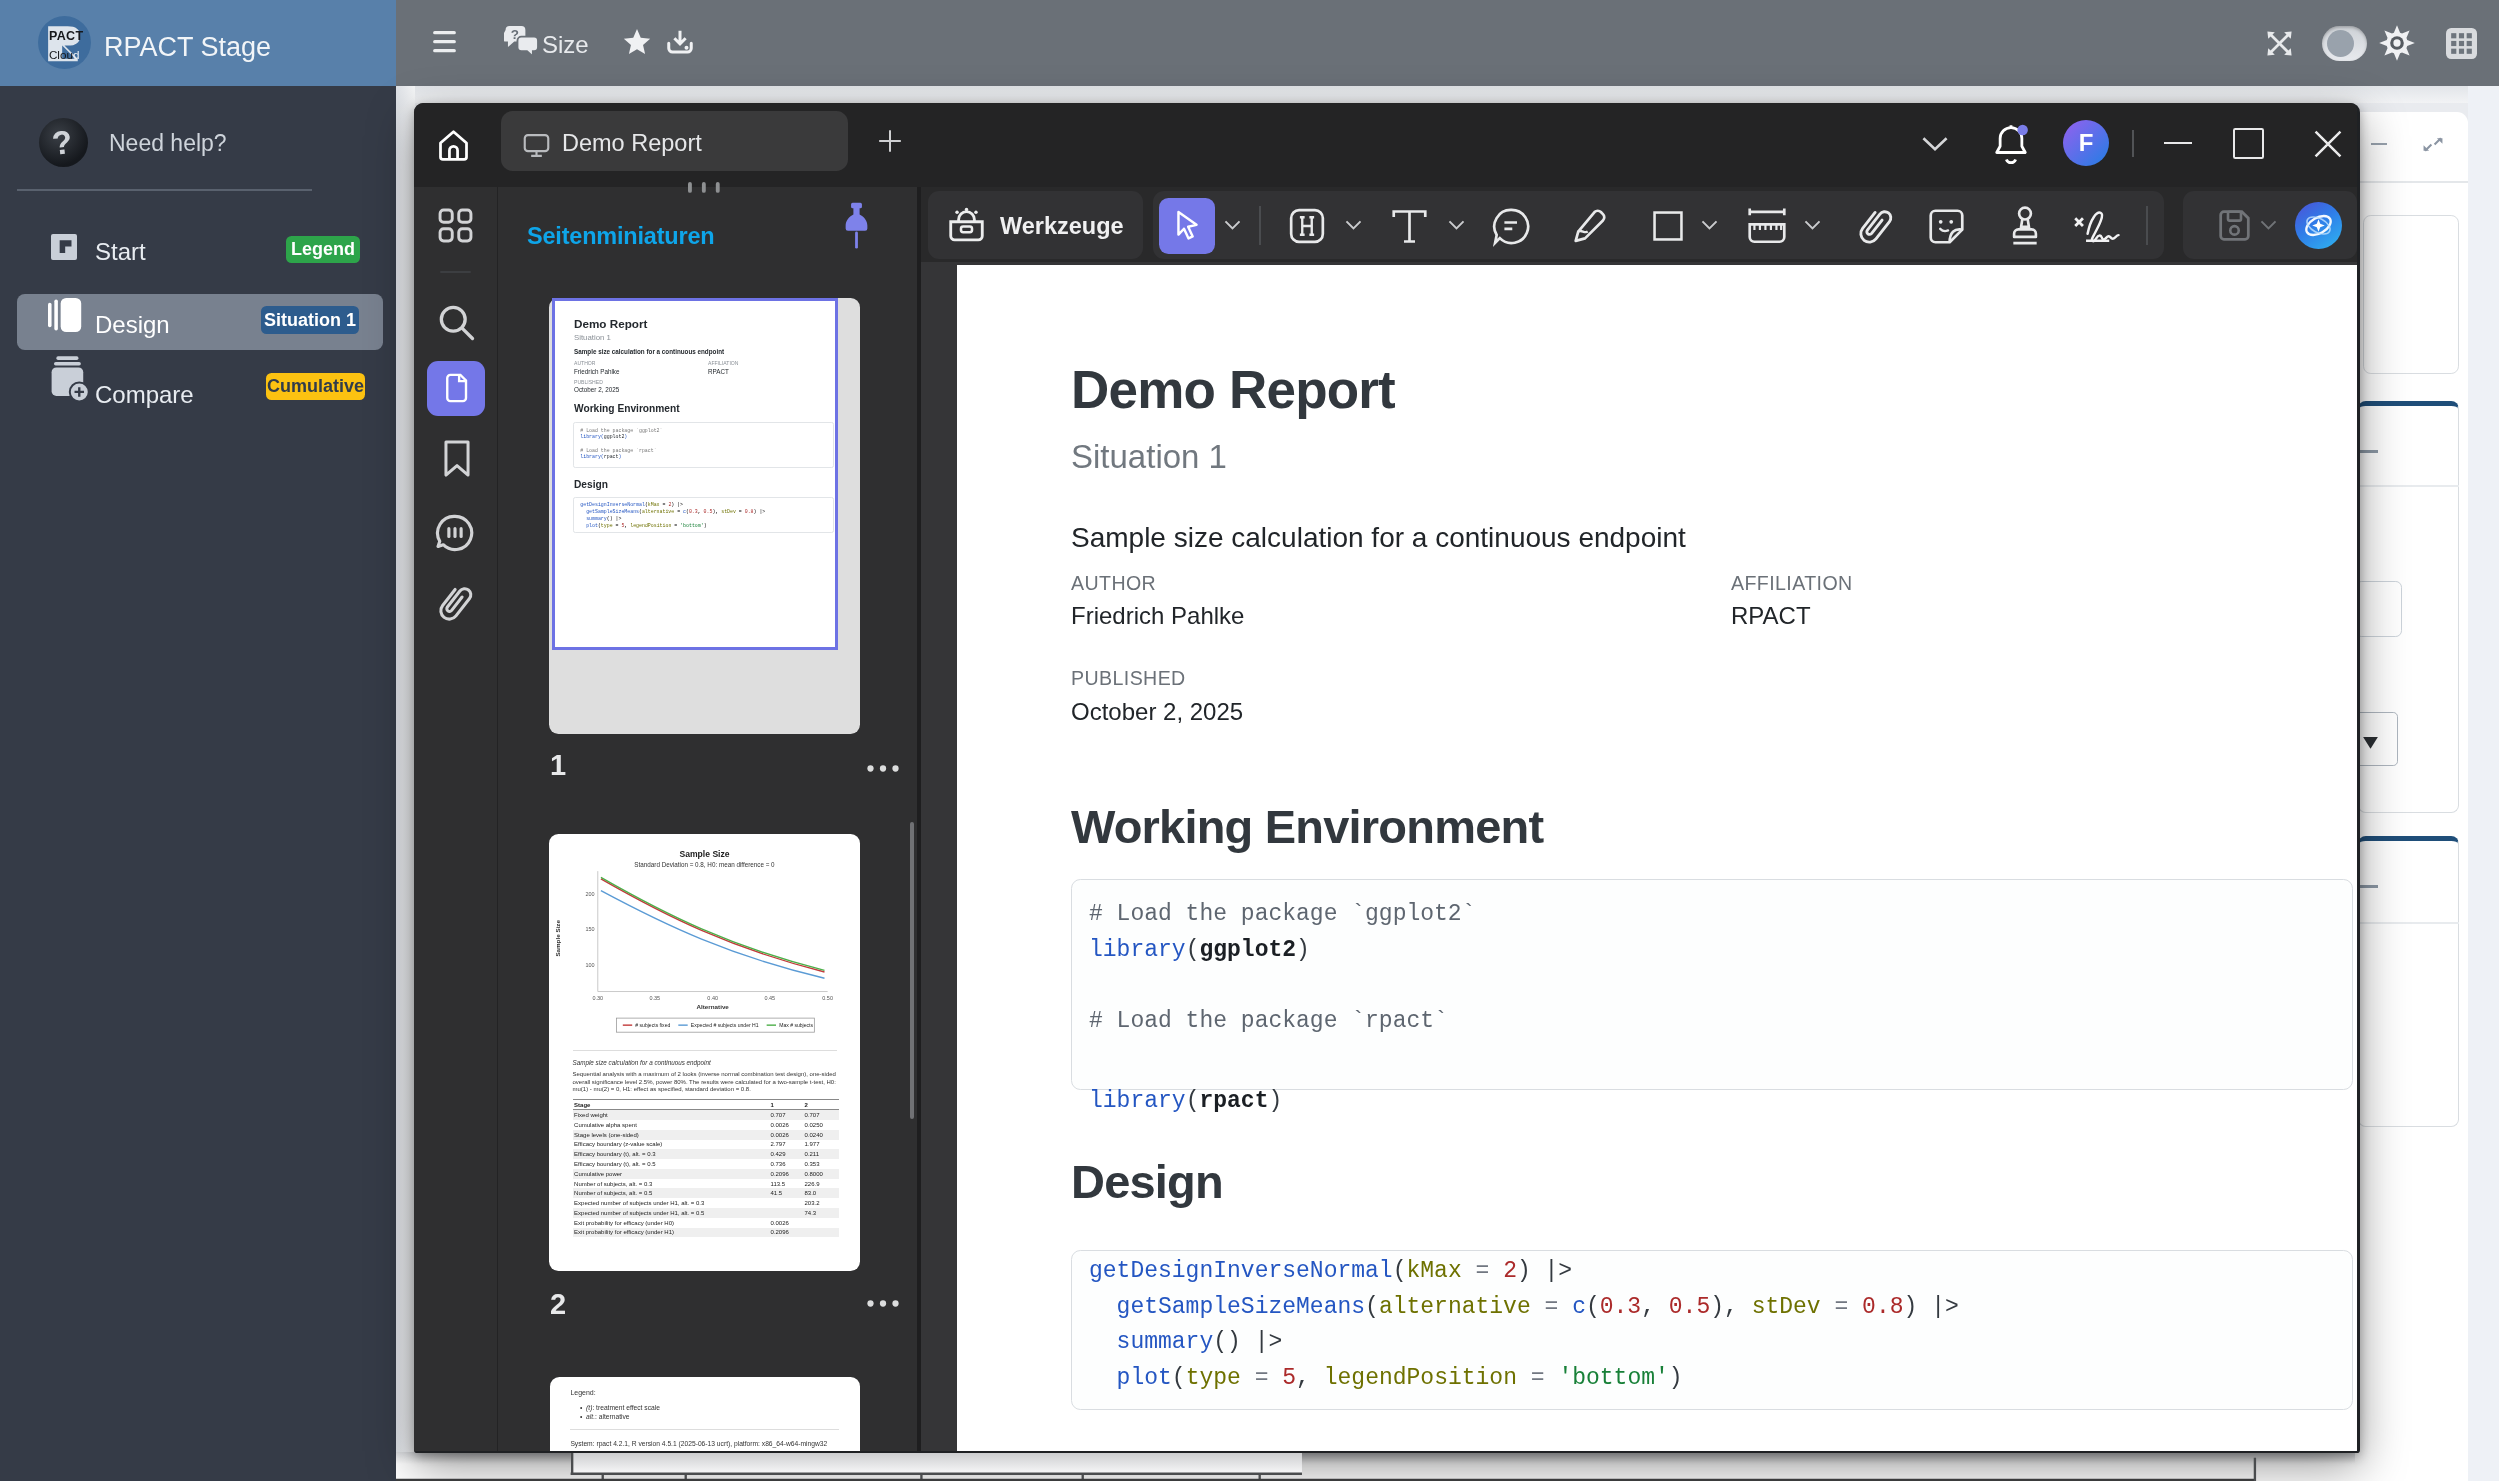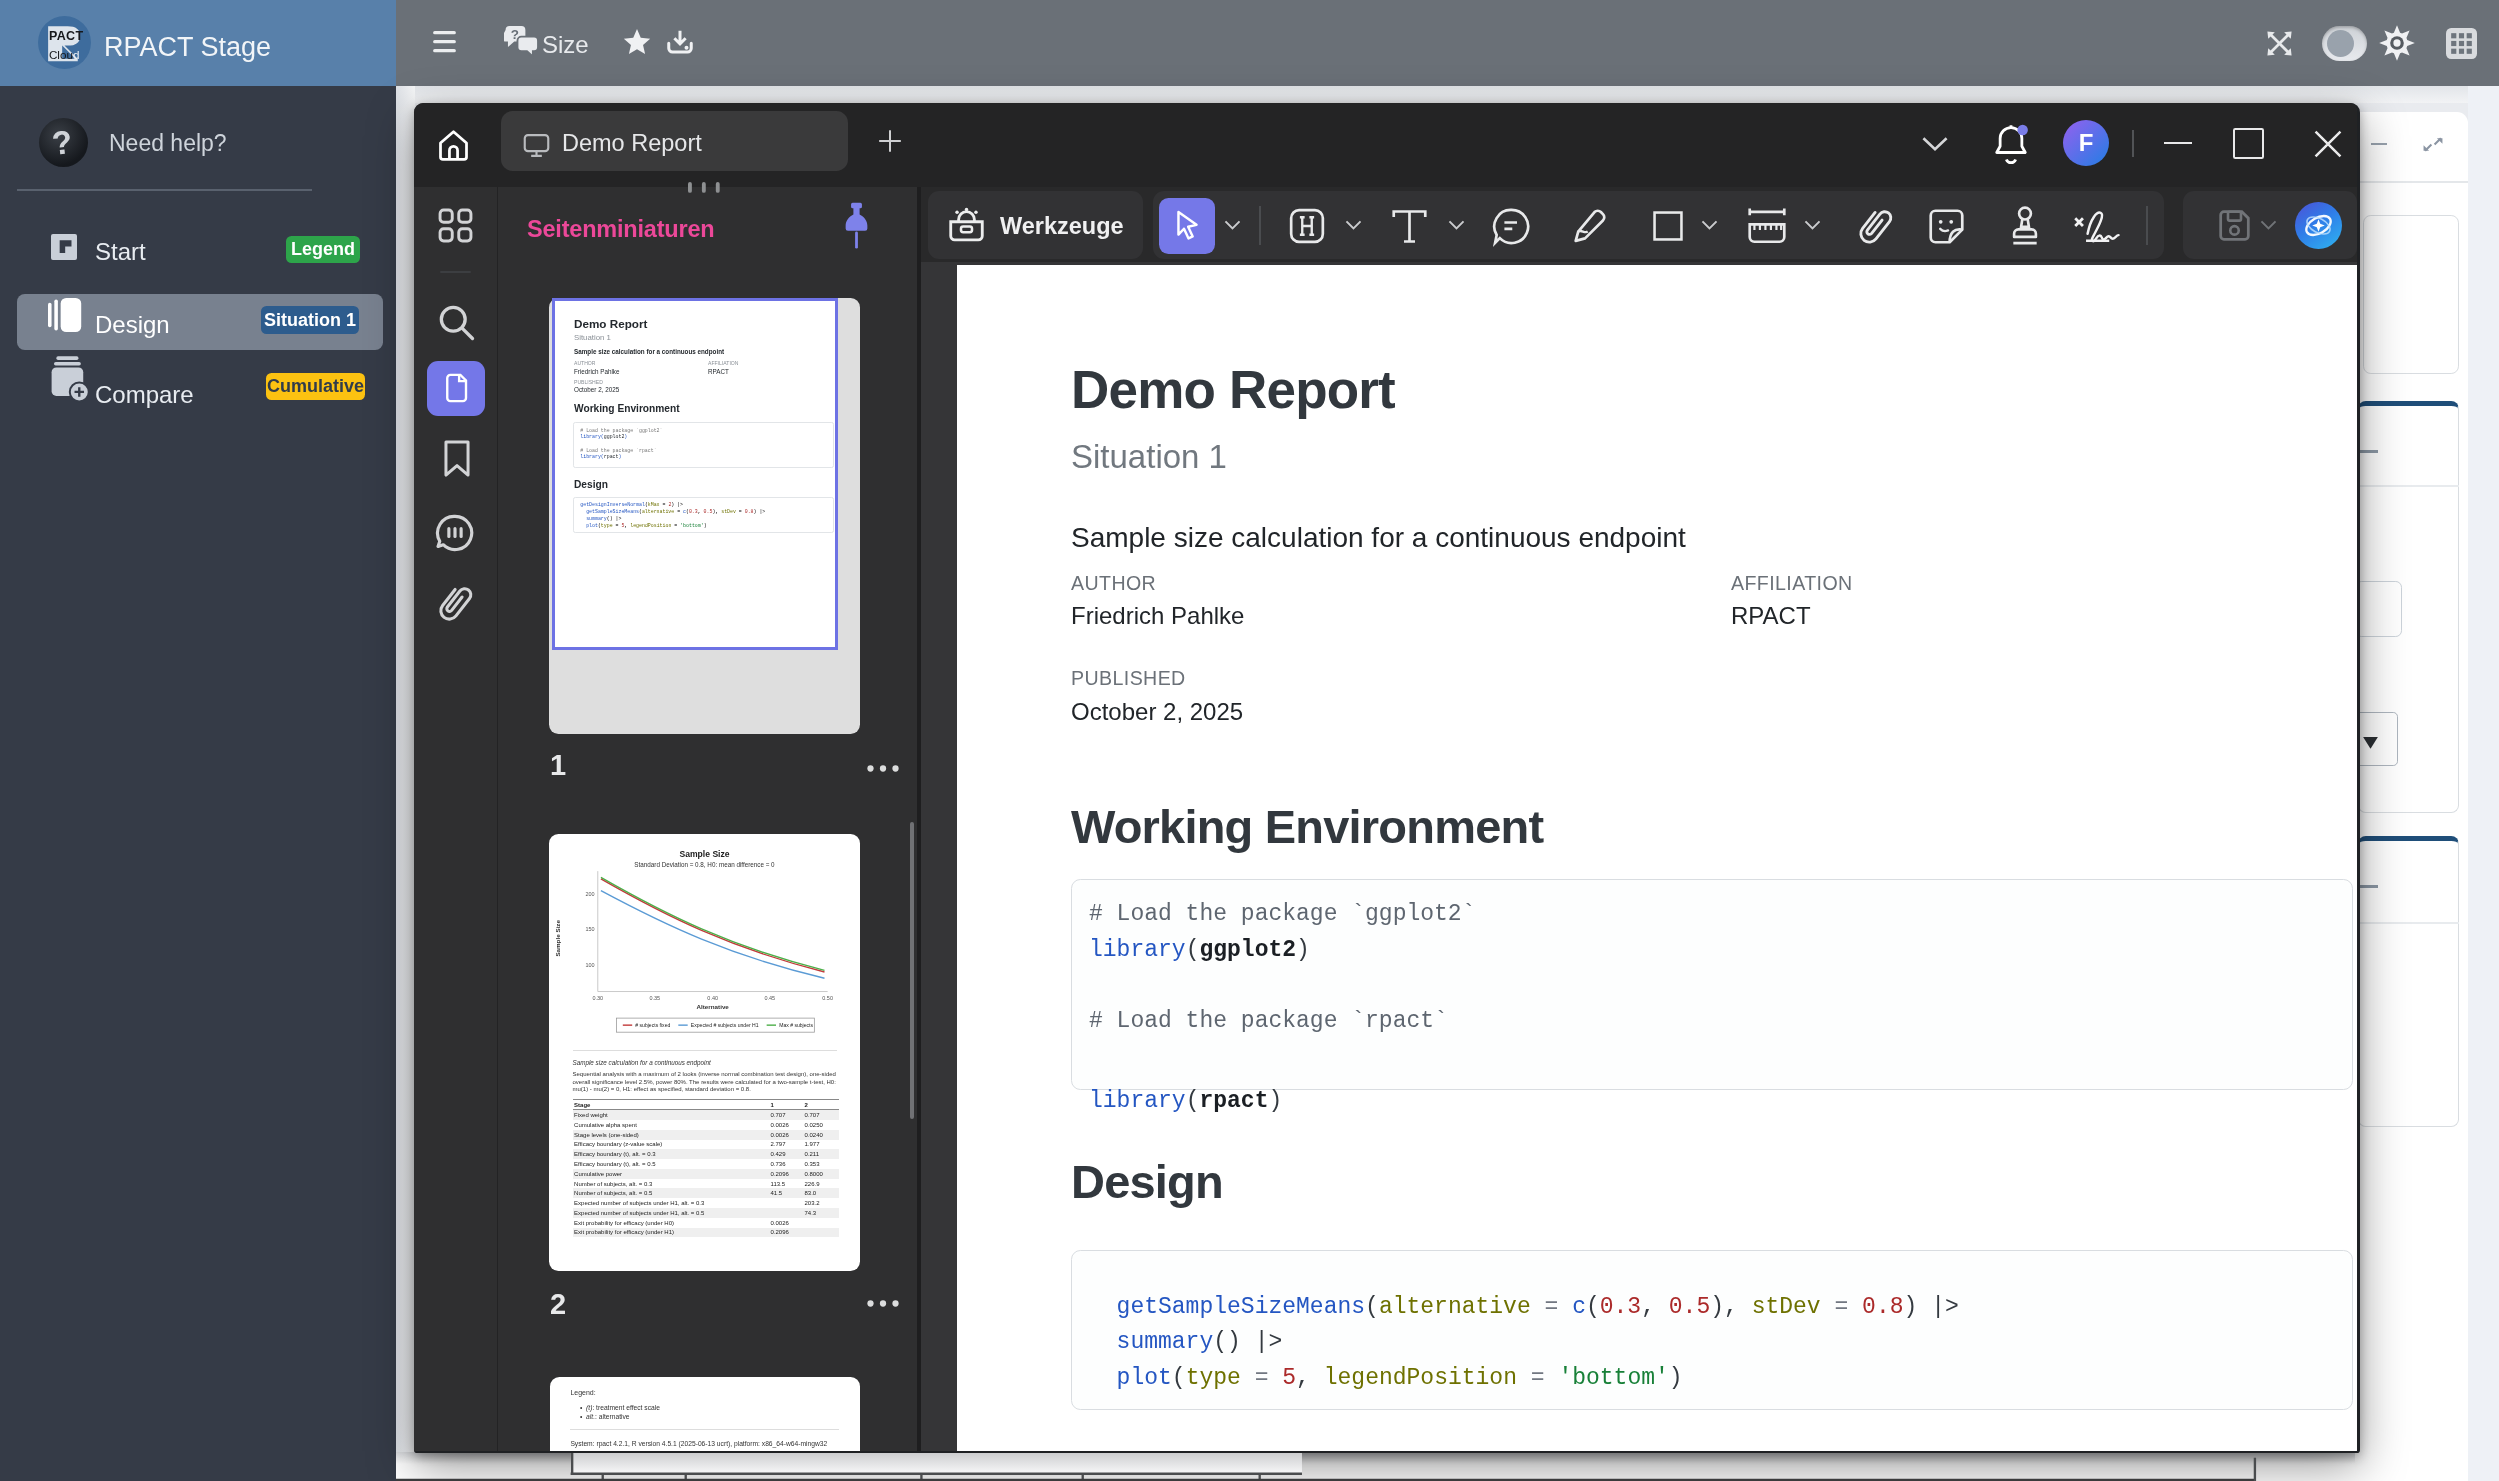--- a/index.html
+++ b/index.html
@@ -214,21 +214,21 @@
 
   <div class="abs" id="panel" style="left:83px;top:84px;width:420px;height:1274px;background:#2f2f30;border-left:0.8px solid #232324;"></div>
 
   <svg class="abs" style="left:274px;top:79px;" width="34" height="11.7" viewBox="0 0 44 15">
     <g fill="#8e9092">
         <rect x="0" y="0" width="5" height="14" rx="2.5"></rect>
         <rect x="18" y="0" width="5" height="14" rx="2.5"></rect>
         <rect x="36" y="0" width="5" height="14" rx="2.5"></rect>
       </g>
   </svg>
-  <div class="abs" style="left:113px;top:113px;font-size:23.5px;font-weight:bold;color:#ec4899;letter-spacing:-0.2px;">Seitenminiaturen</div>
+  <div class="abs" style="left:113px;top:120px;font-size:23.5px;font-weight:bold;color:#0ea5e9;letter-spacing:-0.2px;">Seitenminiaturen</div>
   <svg class="abs" style="left:430px;top:99px;" width="25" height="59" viewBox="0 0 32 76">
     <path d="M11 1 h10 a2 2 0 0 1 2 2 v3 a2 2 0 0 1 -2 2 l-1 0 v8 c6 3 10 8.5 10 14.5 v3.5 a3 3 0 0 1 -3 3 H5 a3 3 0 0 1 -3 -3 V30.5 C2 24.5 6 19 12 16 V8 h-1 a2 2 0 0 1 -2 -2 V3 a2 2 0 0 1 2 -2 z" fill="#7e82ea"></path>
     <rect x="14.2" y="38" width="3.6" height="22" rx="1.8" fill="#7e82ea"></rect>
   </svg>
 
   <div class="abs" style="left:496px;top:719px;width:3.9px;height:297px;background:#707174;border-radius:2.3px;"></div>
 
   <div class="abs" style="left:135px;top:195px;width:311px;height:436px;background:#dedede;border-radius:9.4px;"></div>
   <div class="abs" style="left:138px;top:195px;width:286px;height:352px;background:#ffffff;border:3.9px solid #6d72e4;overflow:hidden;">
     <div class="abs" style="left:19px;top:15.7px;font-size:11.7px;font-weight:bold;color:#24292e;">Demo Report</div>
@@ -516,20 +516,21 @@
 
     <div class="abs" style="left:114px;top:614px;width:1282px;height:211px;border:1.6px solid #d9dde1;border-radius:9.4px;background:#fdfefe;"></div>
     <div class="abs code" style="left:132px;top:633px;color:#5e6670;">#&nbsp;Load&nbsp;the&nbsp;package&nbsp;`ggplot2`</div>
     <div class="abs code" style="left:132px;top:669px;"><span style="color:#2456c2;">library</span><span style="color:#343a40;">(</span><b style="color:#1b1f24;">ggplot2</b><span style="color:#343a40;">)</span></div>
     <div class="abs code" style="left:132px;top:740px;color:#5e6670;">#&nbsp;Load&nbsp;the&nbsp;package&nbsp;`rpact`</div>
     <div class="abs code" style="left:132px;top:777px;margin-top:43px;"><span style="color:#2456c2;">library</span><span style="color:#343a40;">(</span><b style="color:#1b1f24;">rpact</b><span style="color:#343a40;">)</span></div>
 
     <div class="abs" style="left:114px;top:889px;font-size:47px;font-weight:bold;color:#32383e;letter-spacing:-0.8px;">Design</div>
 
     <div class="abs" style="left:114px;top:985px;width:1282px;height:160px;border:1.6px solid #d9dde1;border-radius:9.4px;background:#fdfefe;"></div>
+    <div class="abs code" style="left:132px;top:990px;"><span style="color:#2456c2;">getDesignInverseNormal</span><span style="color:#343a40;">(</span><span style="color:#6e7100;">kMax</span> <span style="color:#717781;">=</span> <span style="color:#ab2a2a;">2</span><span style="color:#343a40;">)</span> <span style="color:#343a40;">|&gt;</span></div>
     <div class="abs code" style="left:132px;top:1026px;">&nbsp;&nbsp;<span style="color:#2456c2;">getSampleSizeMeans</span><span style="color:#343a40;">(</span><span style="color:#6e7100;">alternative</span> <span style="color:#717781;">=</span> <span style="color:#2456c2;">c</span><span style="color:#343a40;">(</span><span style="color:#ab2a2a;">0.3</span><span style="color:#343a40;">,</span> <span style="color:#ab2a2a;">0.5</span><span style="color:#343a40;">),</span> <span style="color:#6e7100;">stDev</span> <span style="color:#717781;">=</span> <span style="color:#ab2a2a;">0.8</span><span style="color:#343a40;">)</span> <span style="color:#343a40;">|&gt;</span></div>
     <div class="abs code" style="left:132px;top:1061px;">&nbsp;&nbsp;<span style="color:#2456c2;">summary</span><span style="color:#343a40;">()</span> <span style="color:#343a40;">|&gt;</span></div>
     <div class="abs code" style="left:132px;top:1097px;">&nbsp;&nbsp;<span style="color:#2456c2;">plot</span><span style="color:#343a40;">(</span><span style="color:#6e7100;">type</span> <span style="color:#717781;">=</span> <span style="color:#ab2a2a;">5</span><span style="color:#343a40;">,</span> <span style="color:#6e7100;">legendPosition</span> <span style="color:#717781;">=</span> <span style="color:#188038;">'bottom'</span><span style="color:#343a40;">)</span></div>
   </div>
 
 </div>
 
 <svg class="abs" style="left:396px;top:1453px;" width="2104" height="29" viewBox="0 0 2687 37">
   <defs>
     <linearGradient id="hdr" x1="0" y1="0" x2="0" y2="1">

